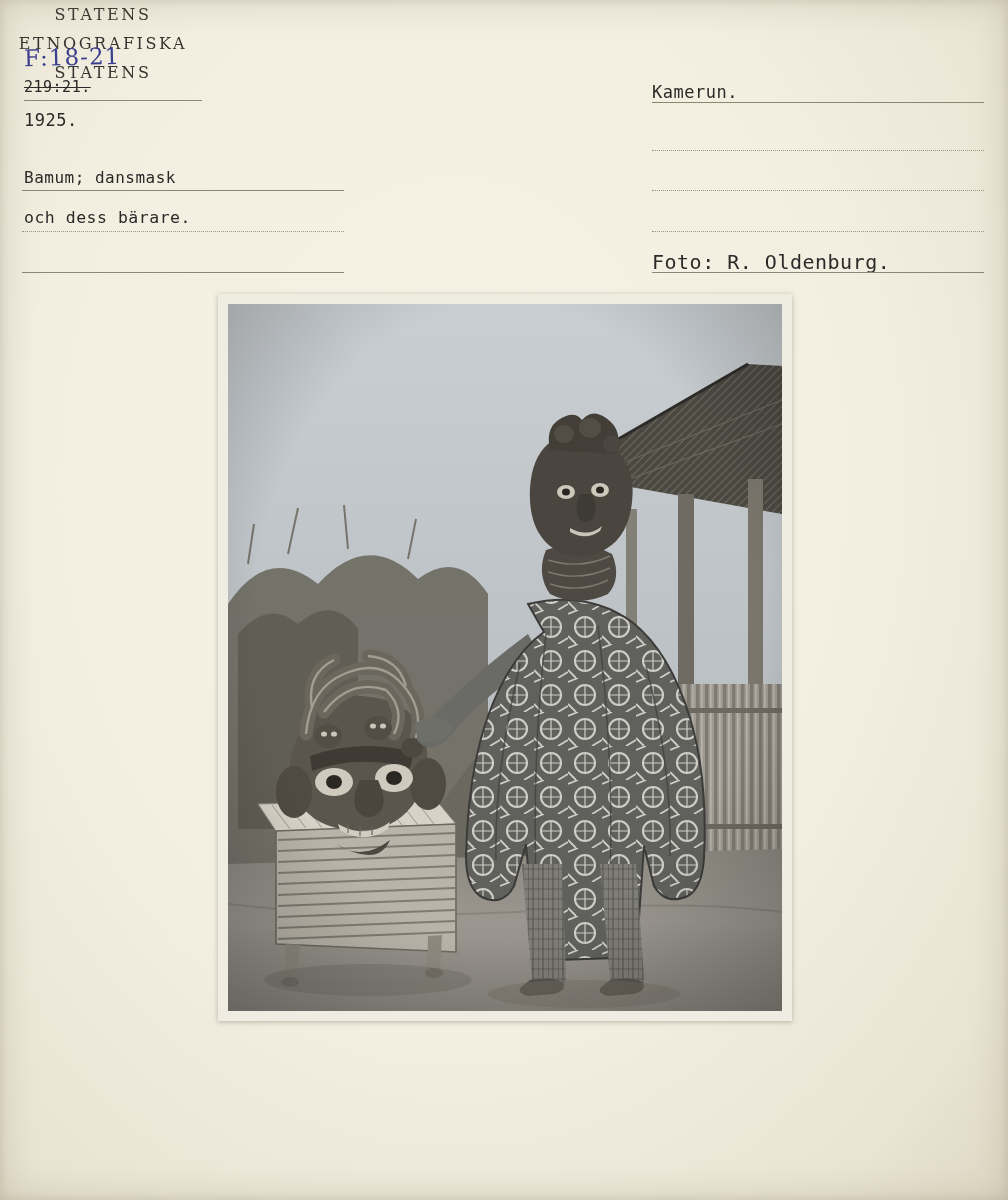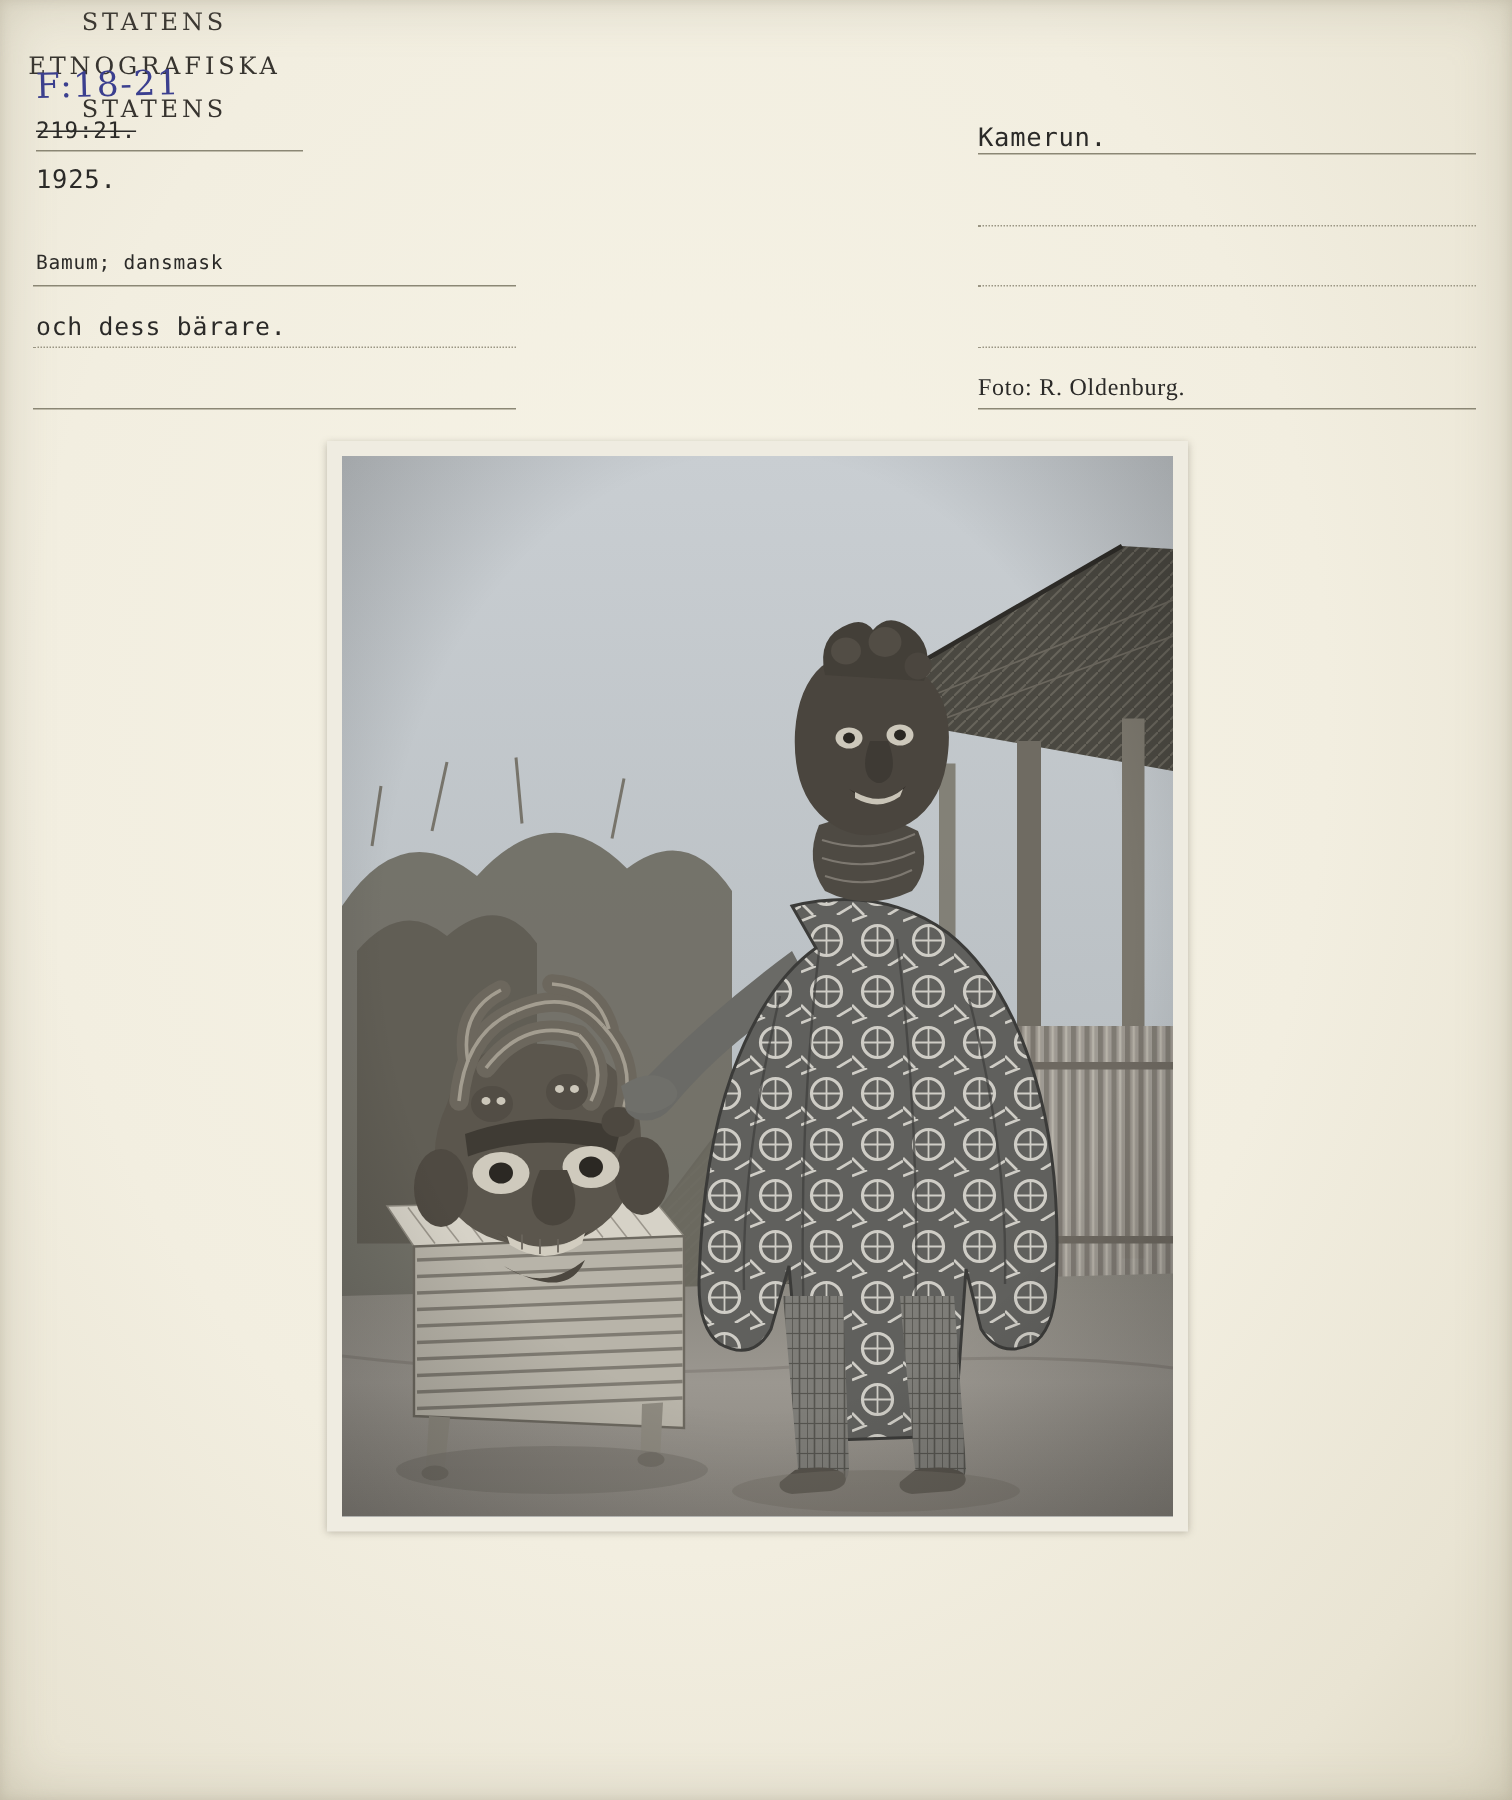--- a/index.html
+++ b/index.html
@@ -65,44 +65,43 @@
     text-decoration: line-through;
     letter-spacing: 0.5px;
   }
   #year {
     left: 24px; top: 110px;
     font-size: 17px;
     letter-spacing: 0.5px;
   }
   #desc1 {
     left: 24px; top: 168px;
-    font-size: 13px;
+    font-size: 16px;
     letter-spacing: 0.5px;
   }
   #desc2 {
     left: 24px; top: 208px;
     font-size: 16.5px;
     letter-spacing: 0.5px;
   }
   #listnr {
     left: 24px; top: 249px;
     font-size: 16.5px;
     letter-spacing: 0.5px;
   }
 
   #country {
     left: 652px; top: 82px;
     font-size: 17px;
     letter-spacing: 0.5px;
   }
   #photog {
     left: 652px; top: 250px;
-    font-size: 16px;
-    letter-spacing: 0.5px;
-    font-family: Liberation Serif, serif;
+    font-size: 20px;
+    letter-spacing: 0.5px;
   }
 
   
   #museum {
     left: 400px; top: 124px;
     width: 206px;
     text-align: center;
     font-family: "DejaVu Serif", serif;
     font-size: 16px;
     letter-spacing: 2.6px;

